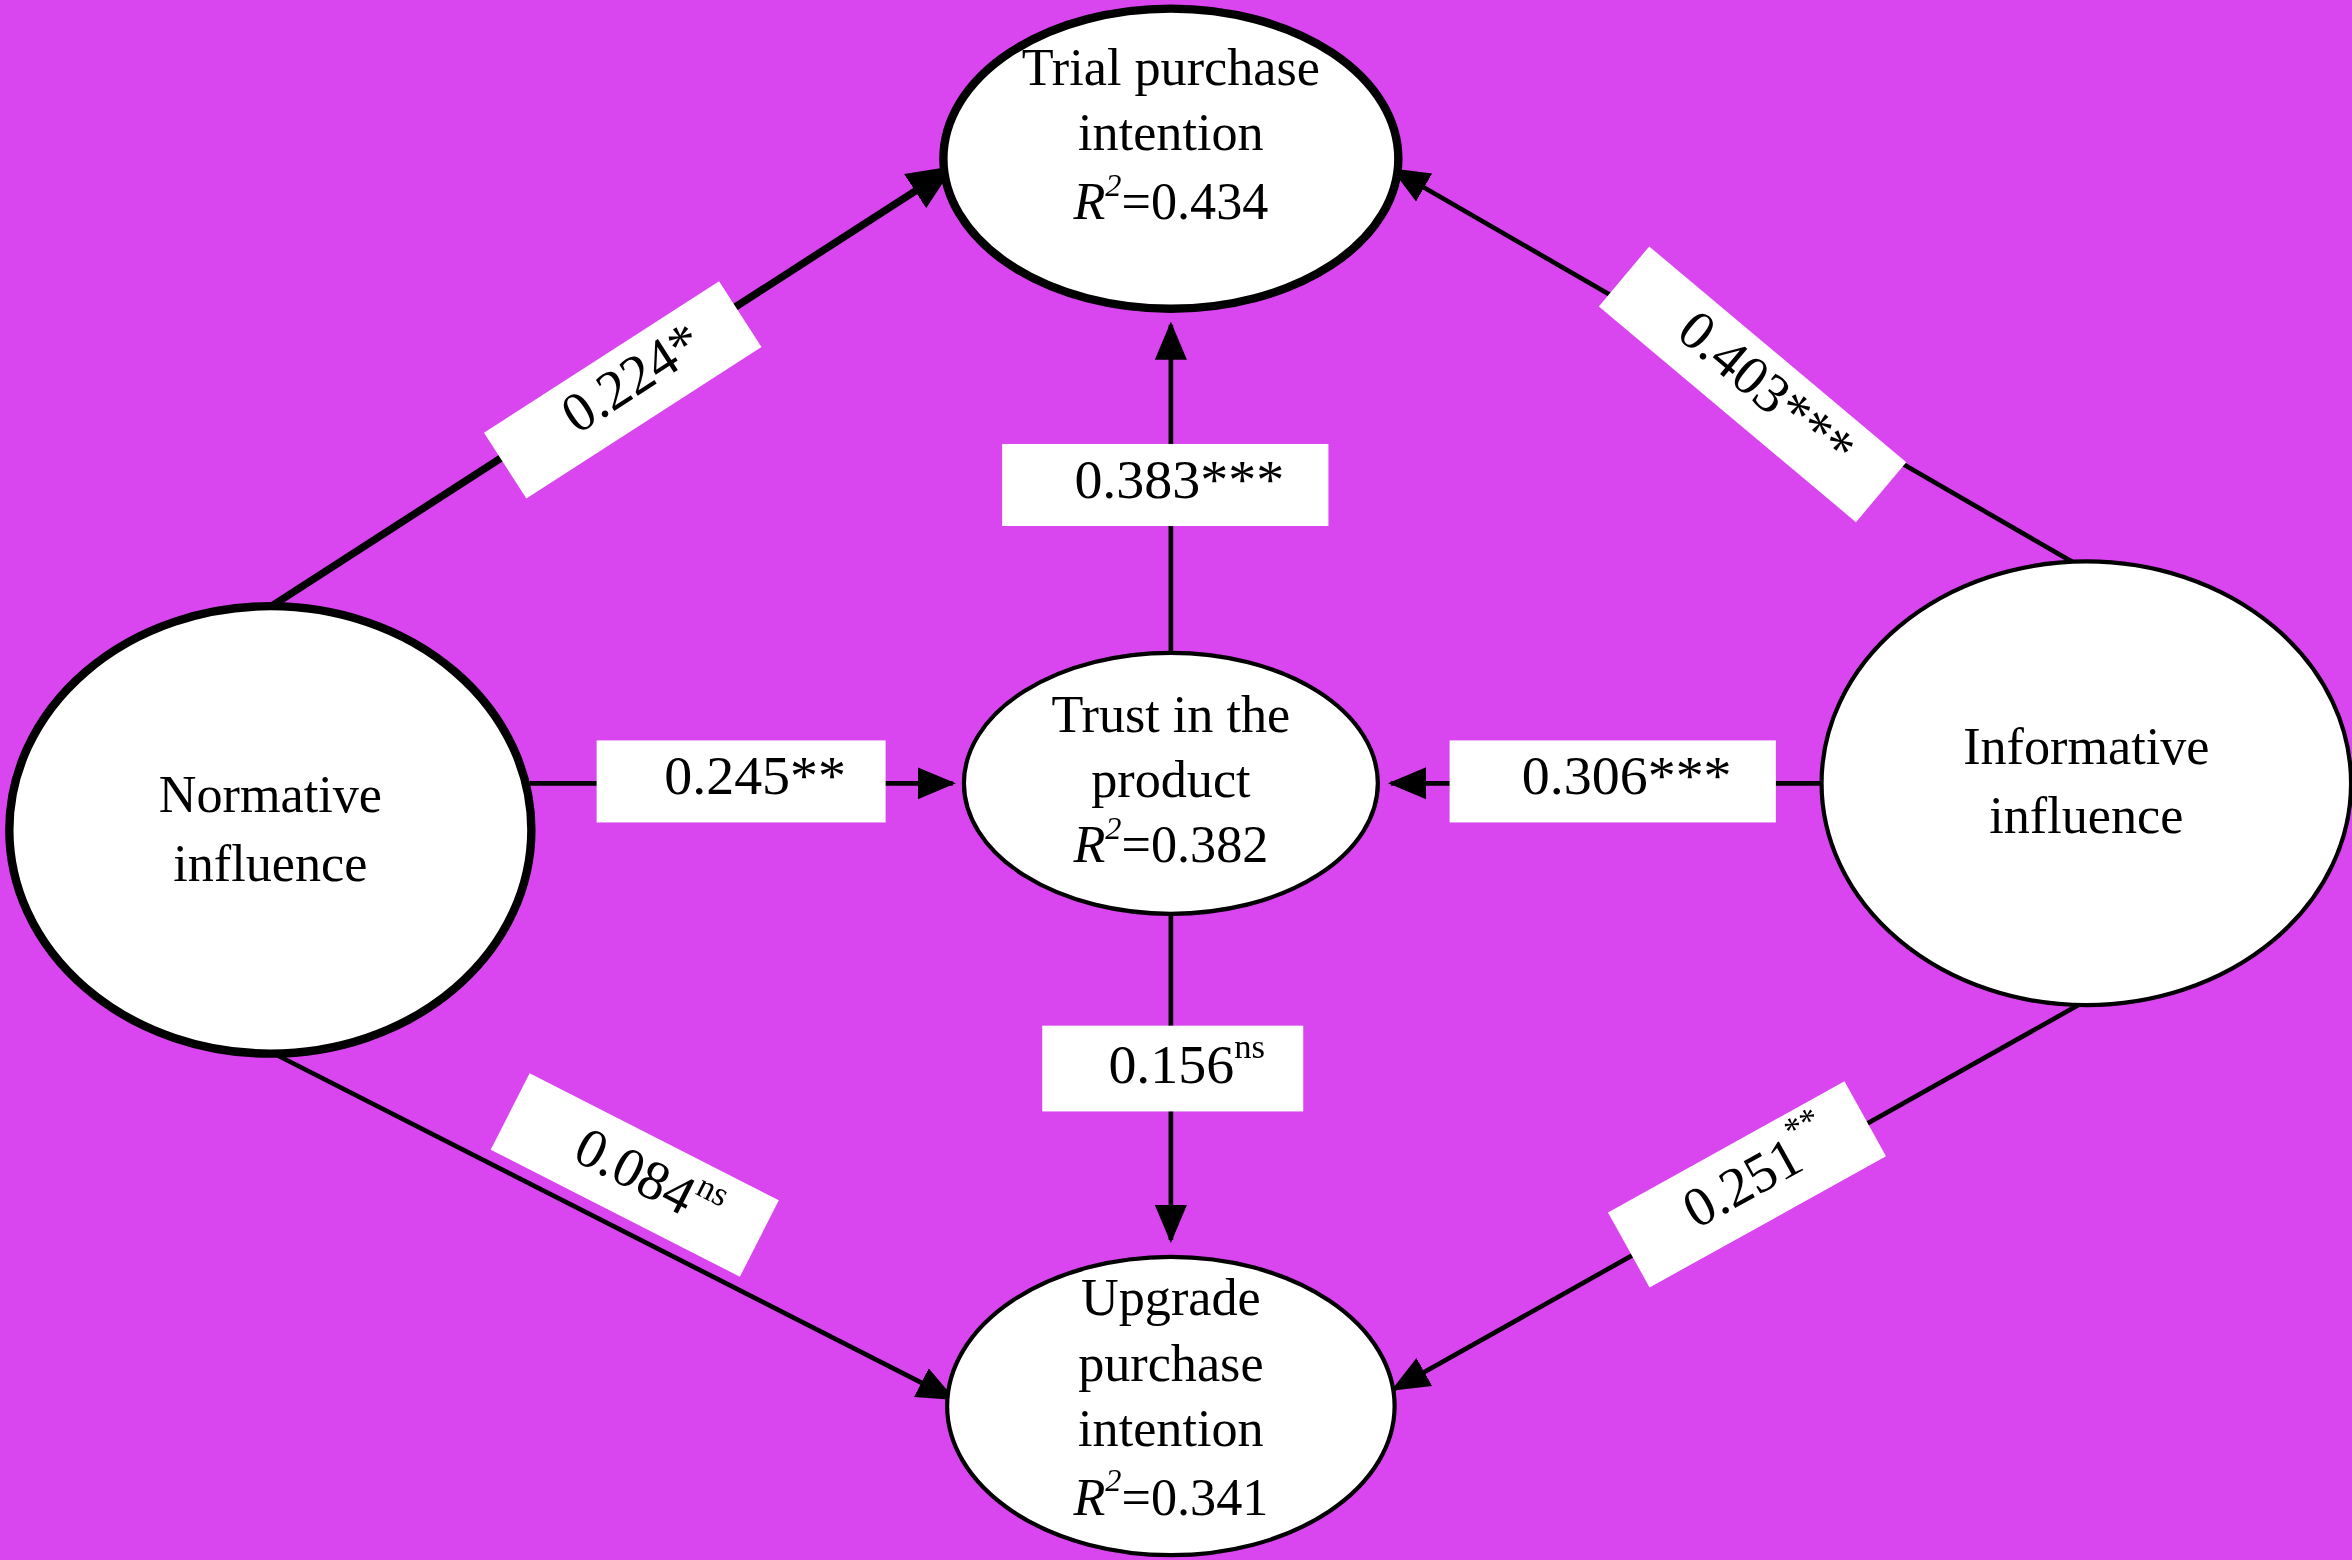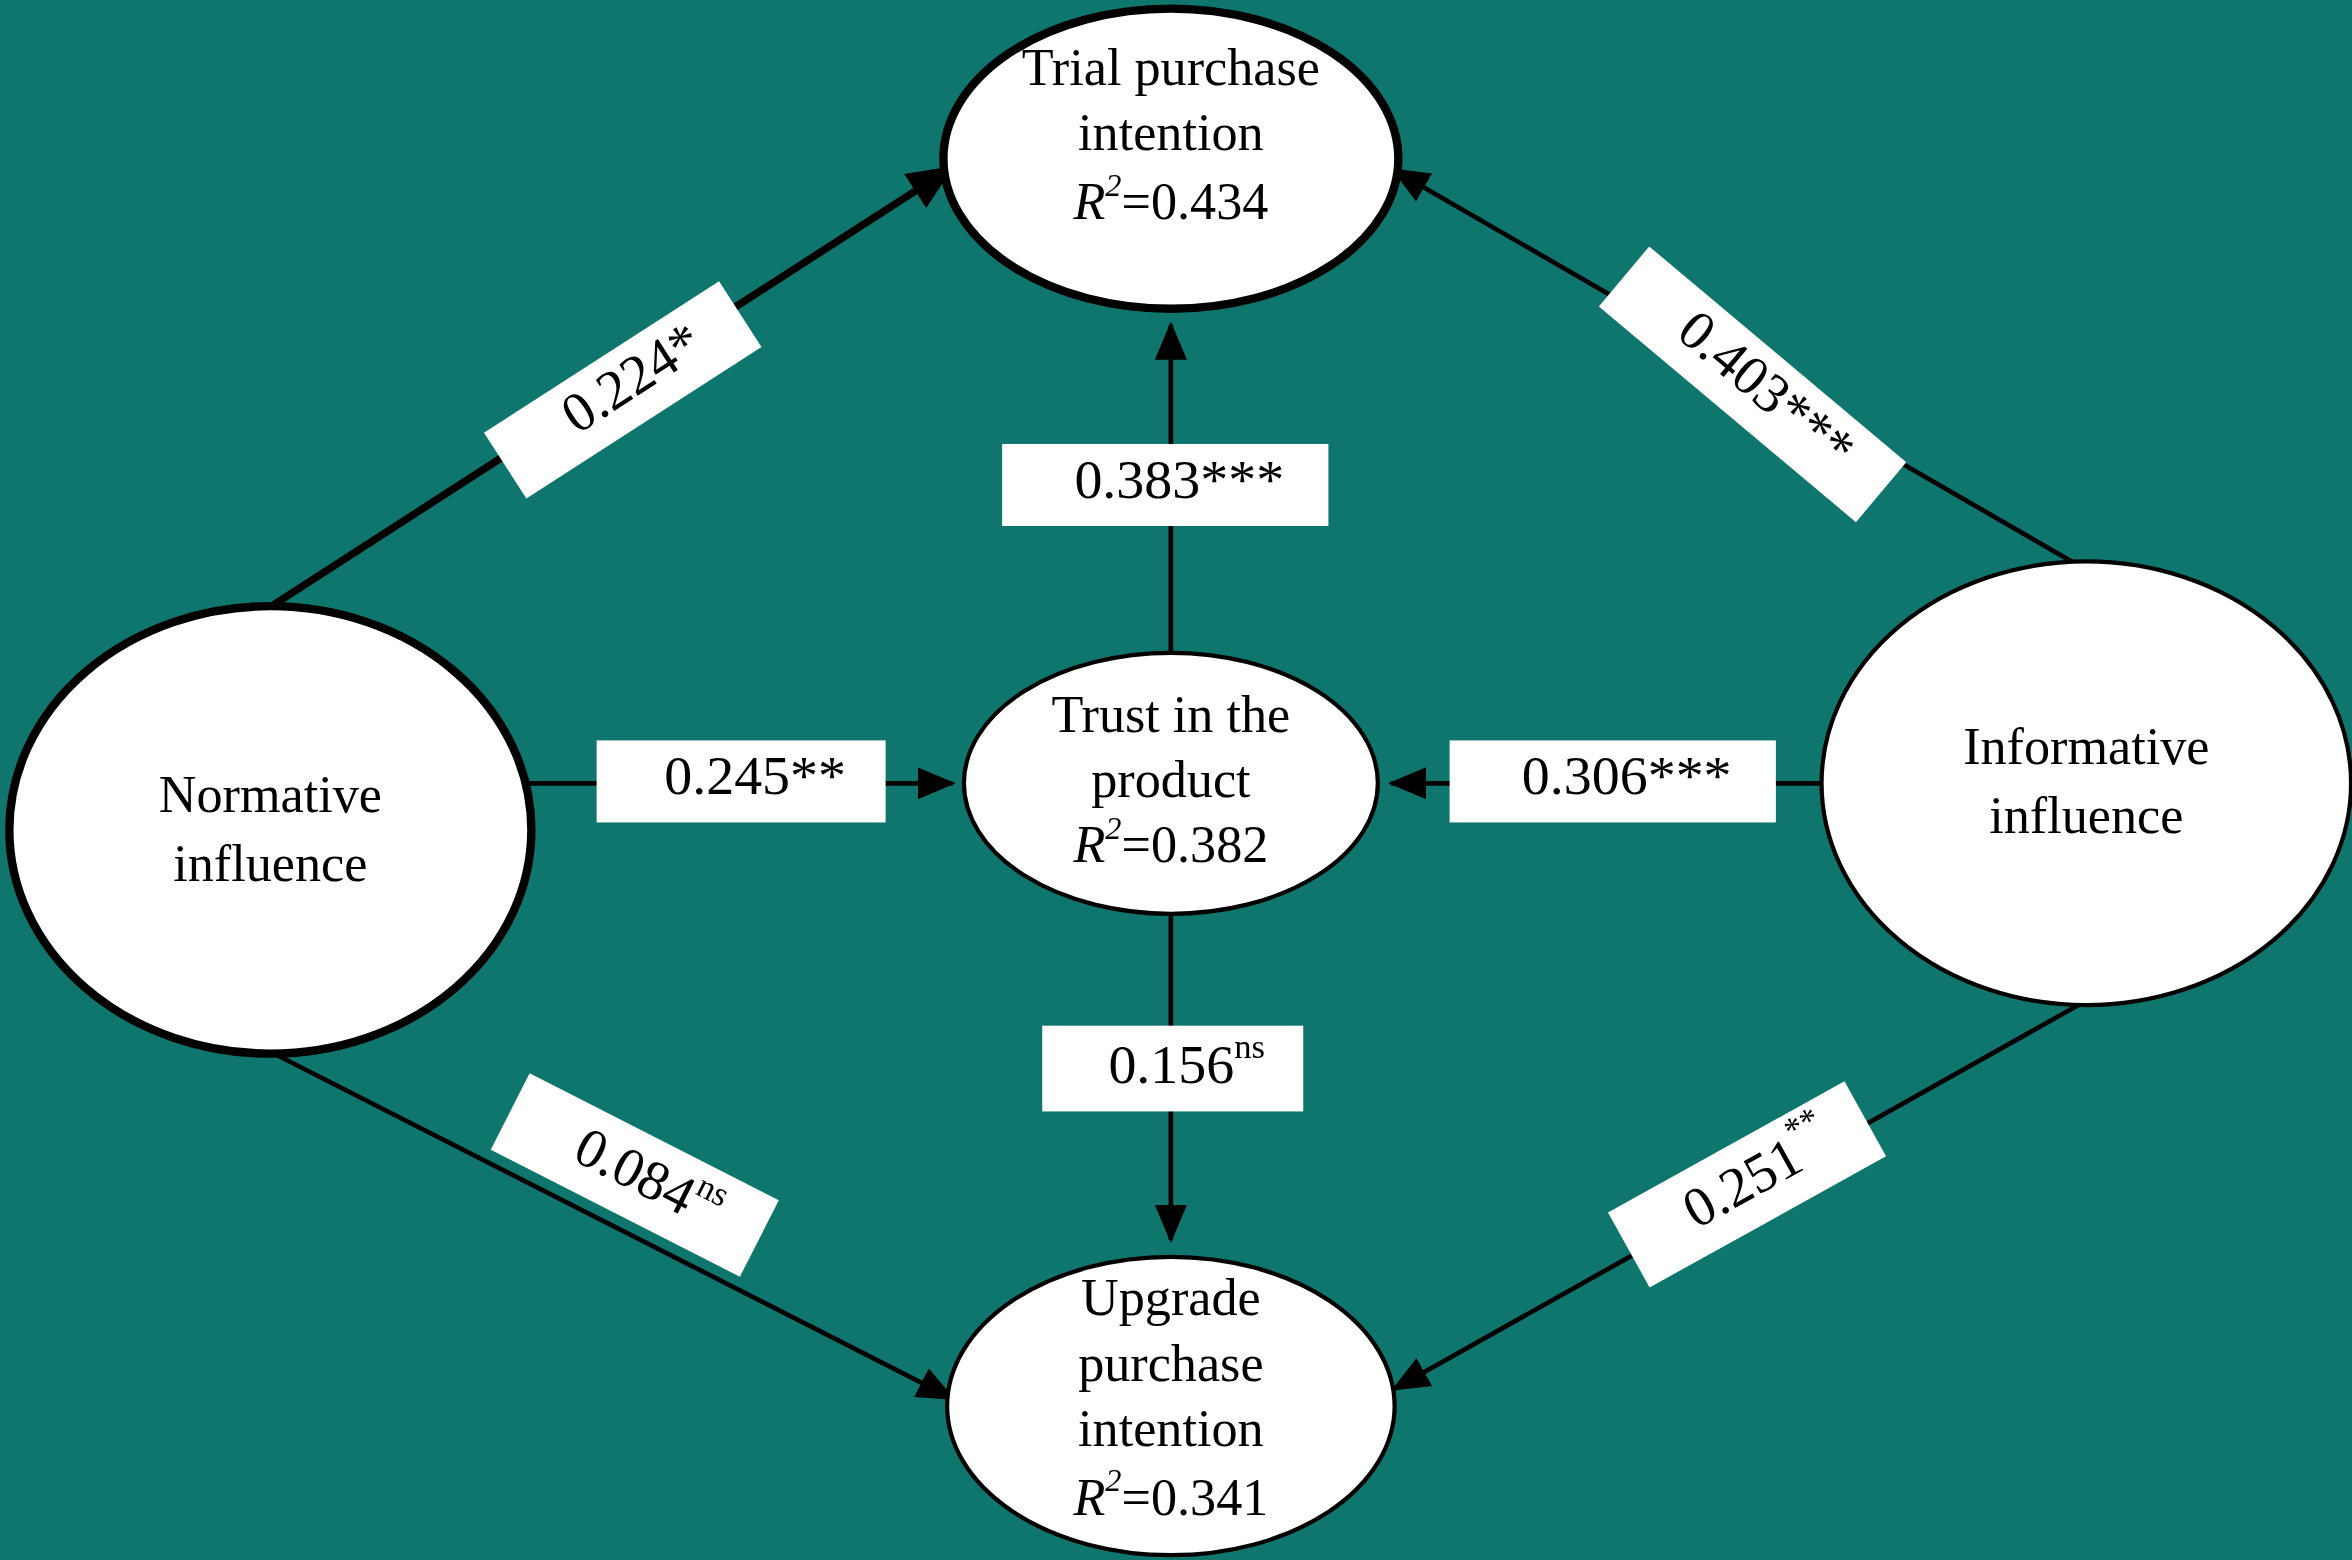--- a/index.html
+++ b/index.html
@@ -10,21 +10,21 @@
   body {
     width: 2352px;
     height: 1561px;
     font-family: "Liberation Serif", "DejaVu Serif", serif;
     overflow: hidden;
   }
   #diagram-root {
     position: relative;
     width: 2352px;
     height: 1561px;
-    background: #0f766e;
+    background: #d946ef;
   }
   svg.sem-canvas {
     display: block;
     width: 2352px;
     height: 1561px;
   }
   .node-ellipse-thick {
     fill: #ffffff;
     stroke: #000000;
     stroke-width: 9;

